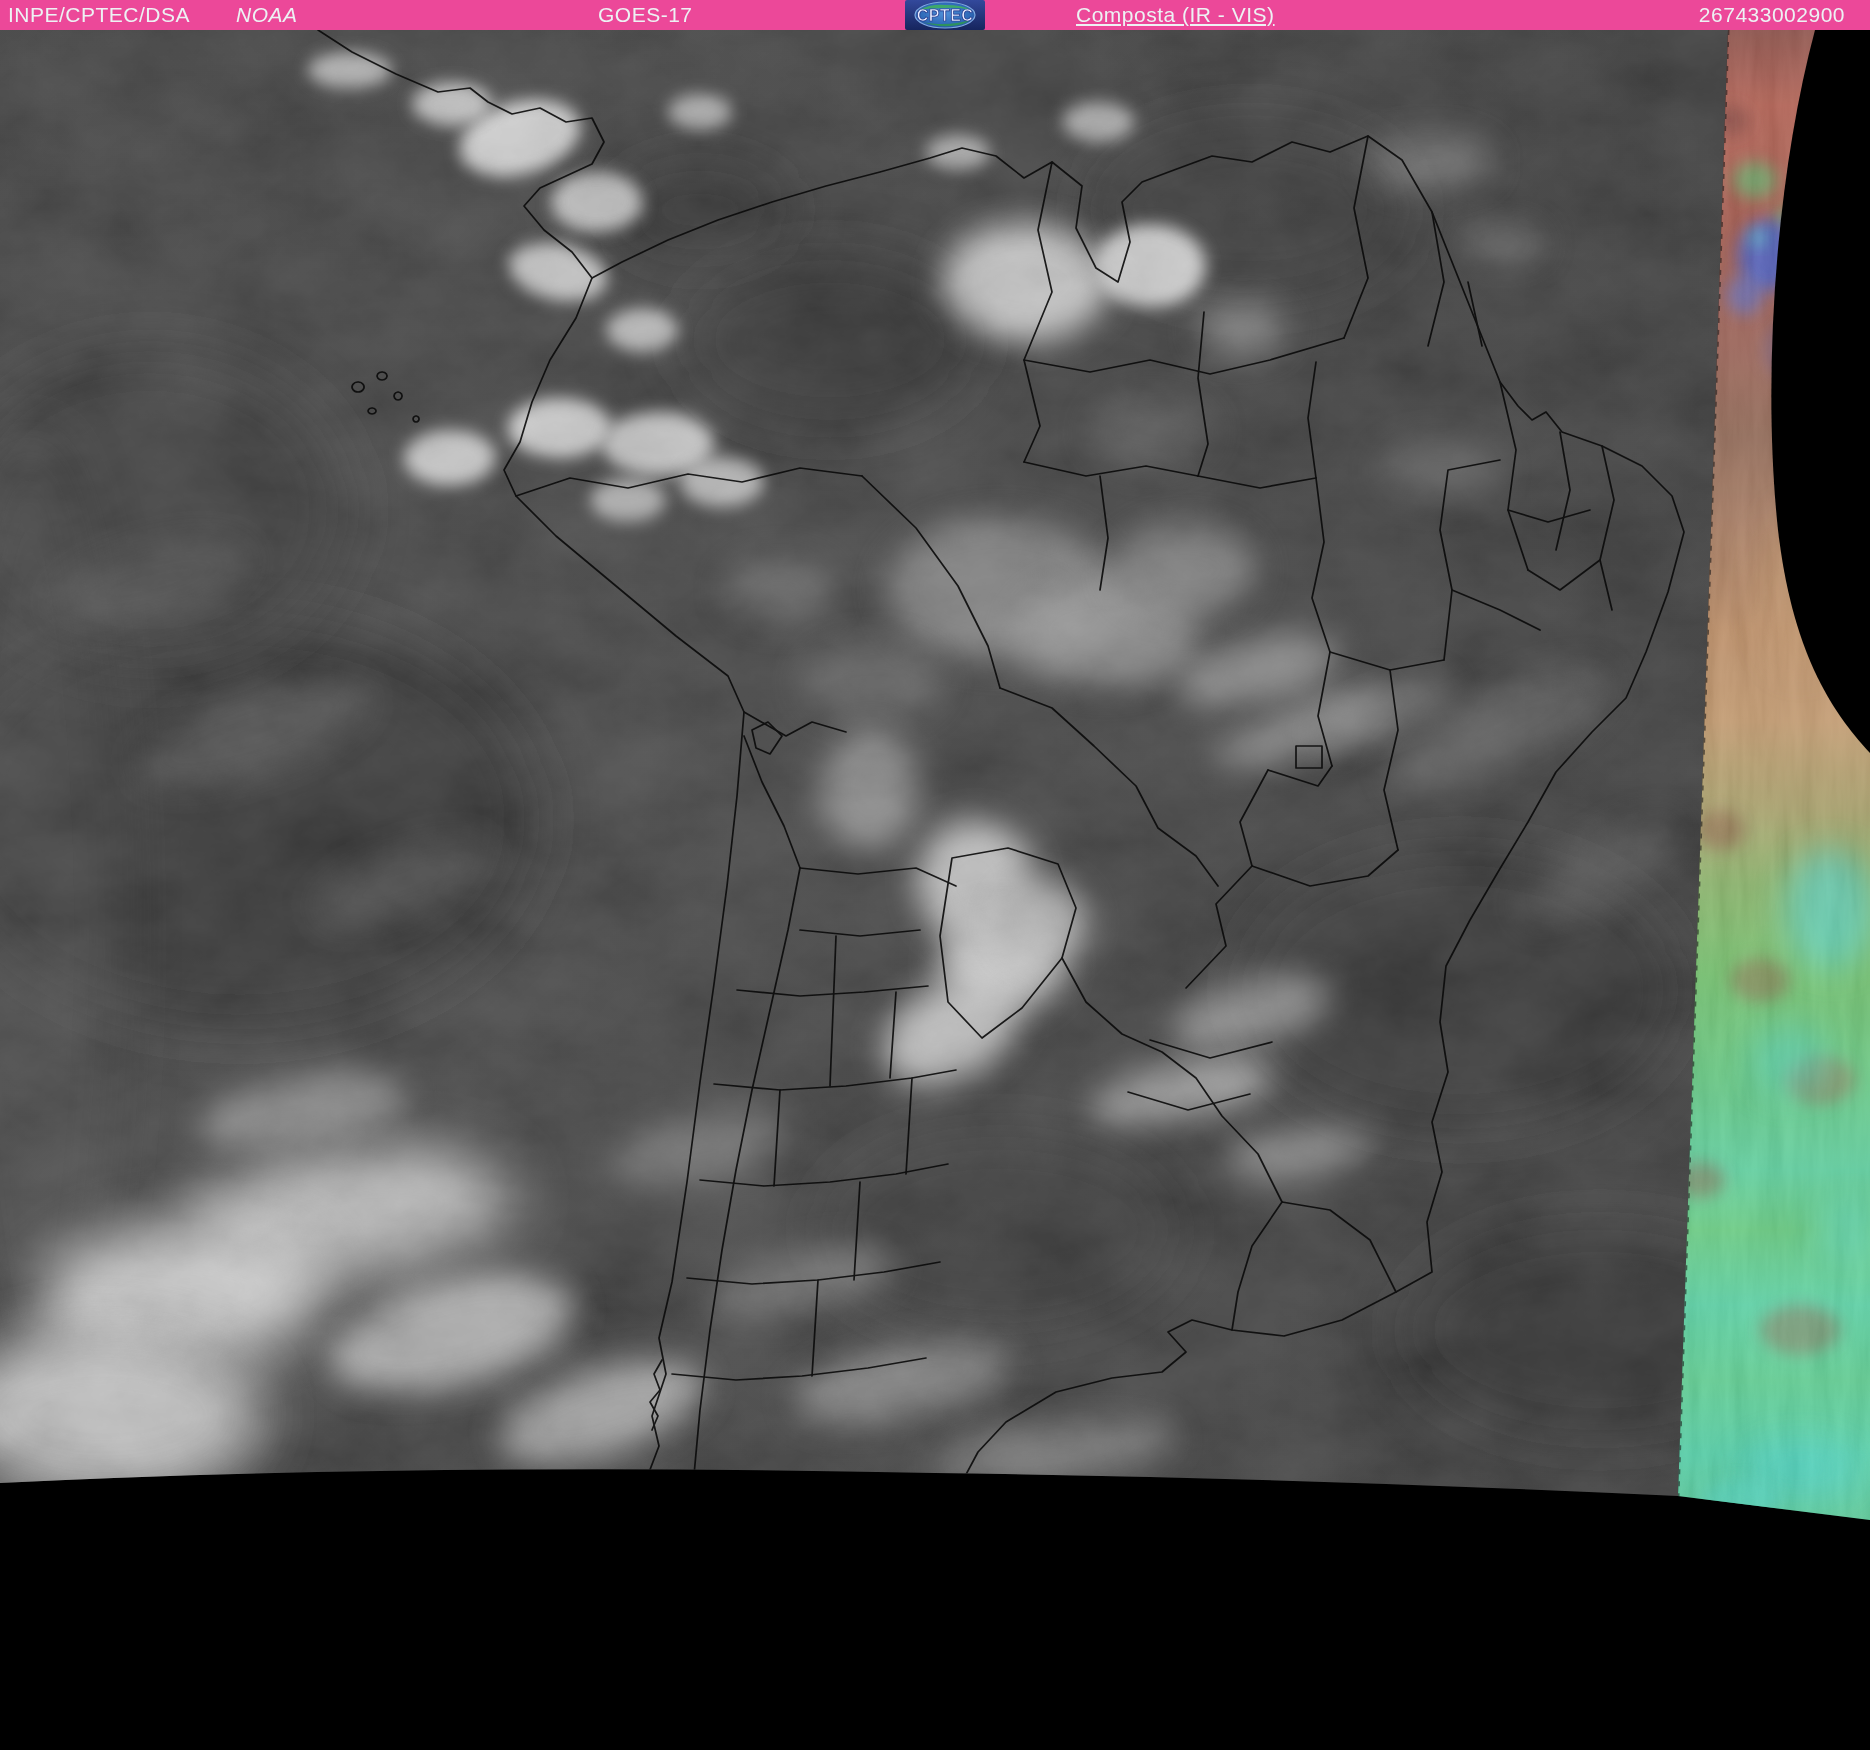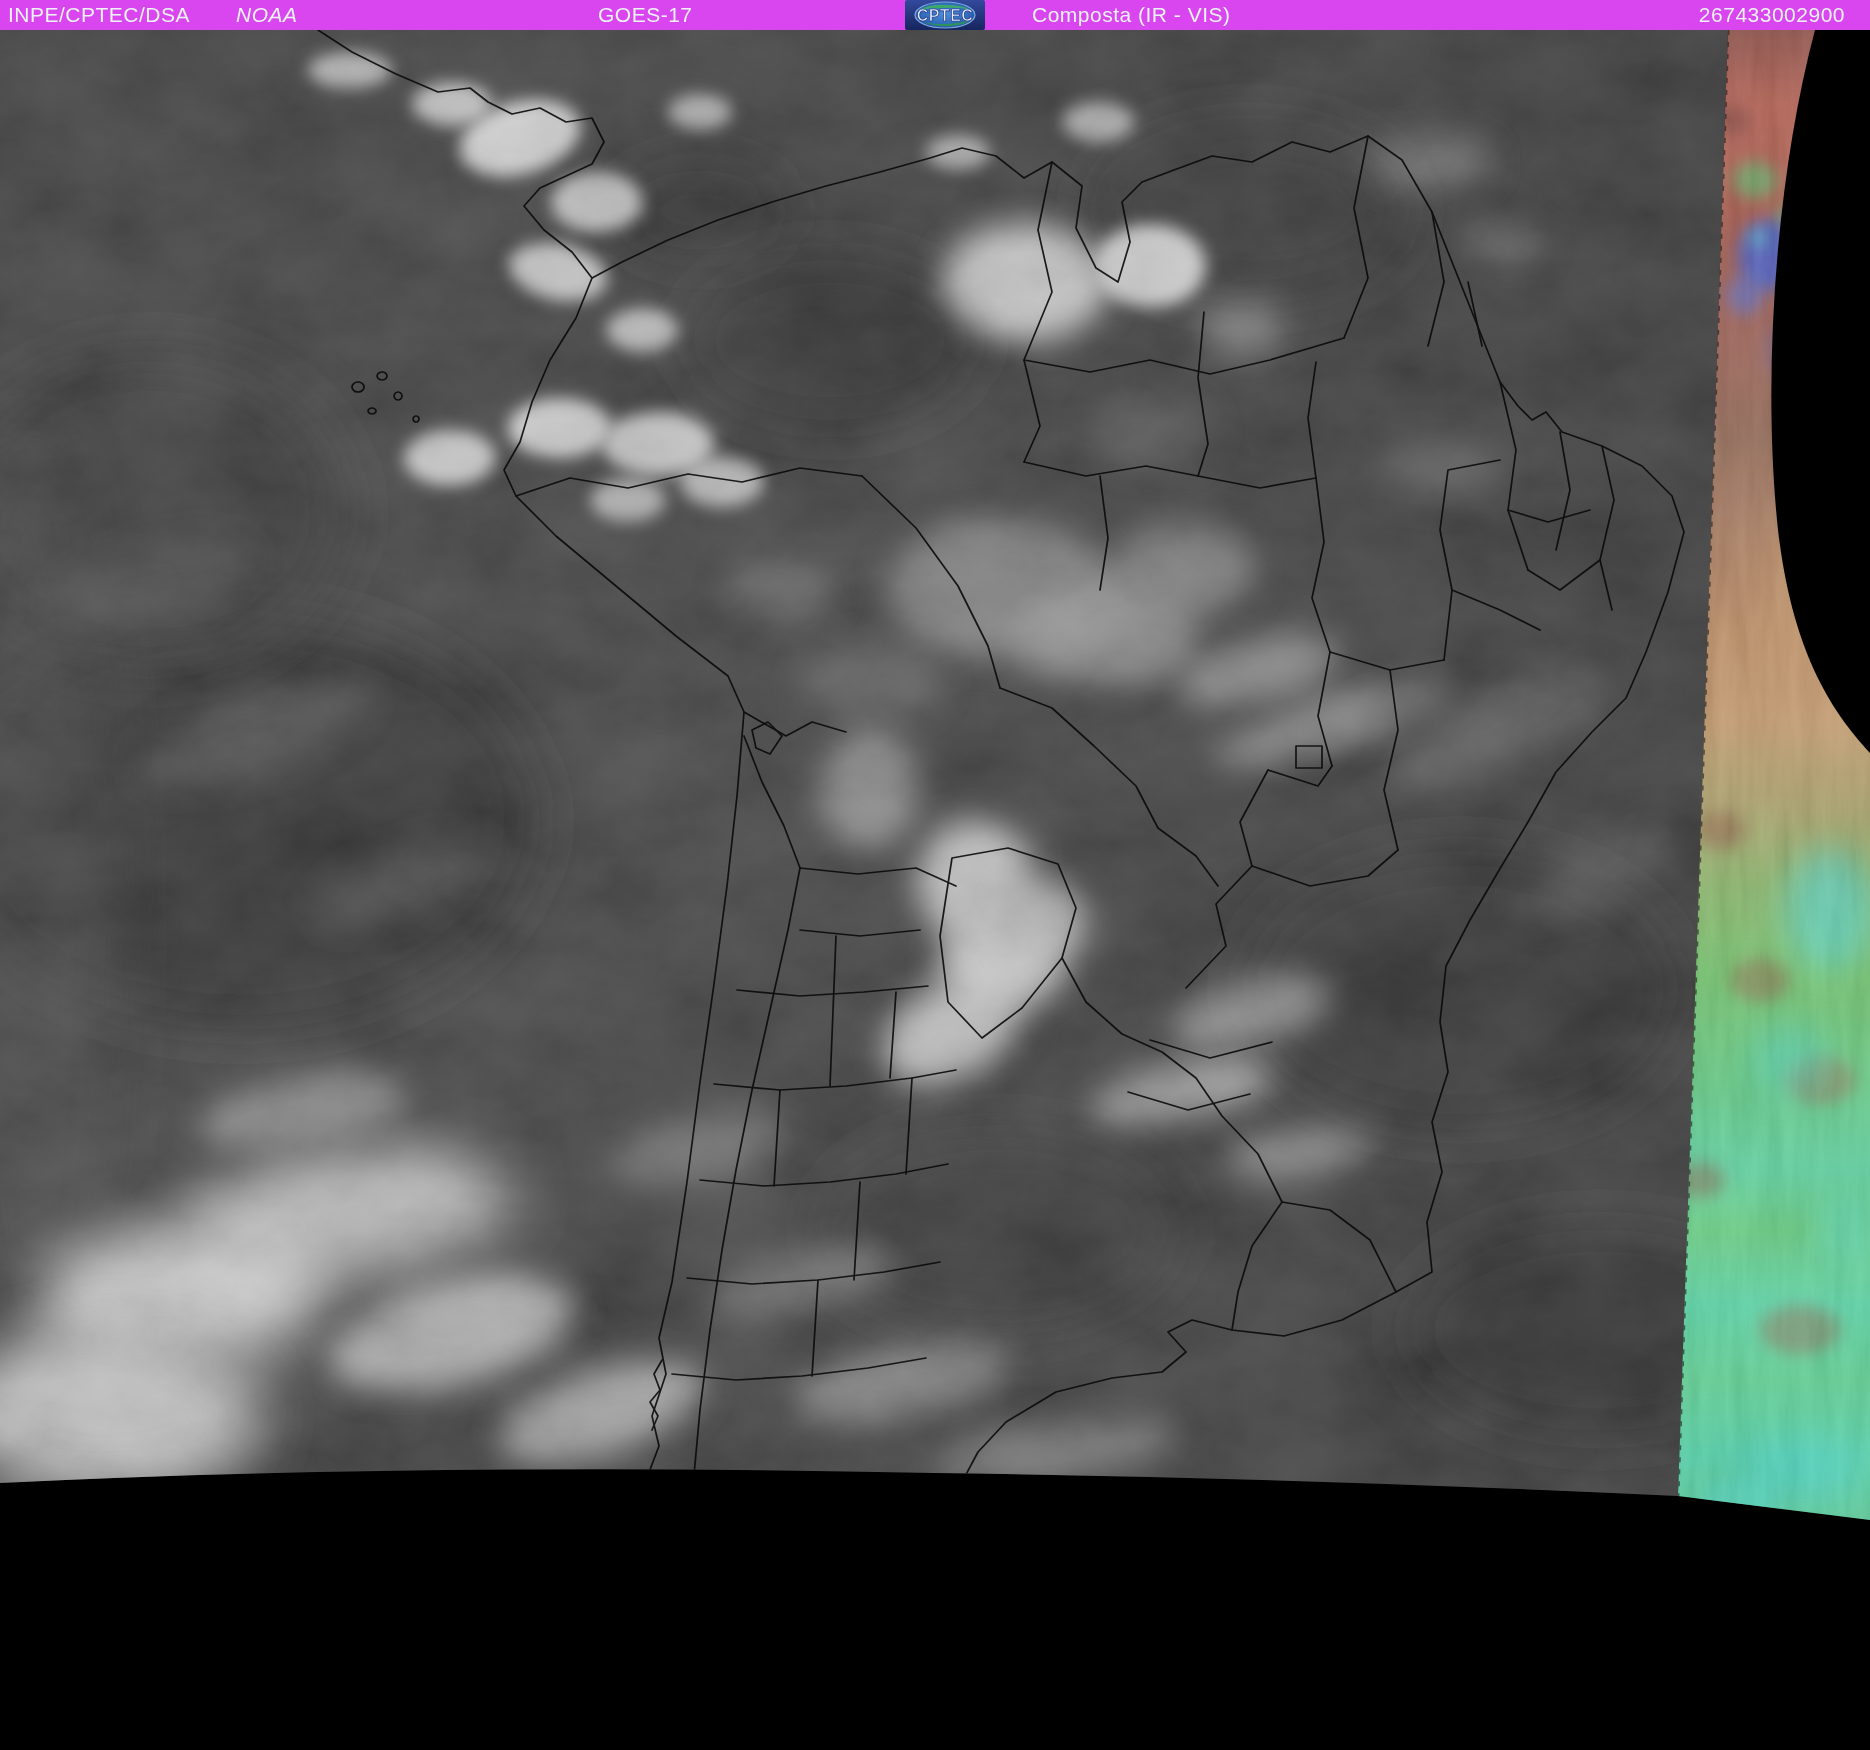--- a/index.html
+++ b/index.html
@@ -1,24 +1,24 @@
 <!DOCTYPE html>
 <html><head>
 <meta charset="utf-8">
 <style>
   html,body{margin:0;padding:0;background:#000;}
   body{width:1870px;height:1750px;position:relative;overflow:hidden;
        font-family:"Liberation Sans",sans-serif;}
-  .titlebar{position:absolute;top:0;left:0;width:1870px;height:30px;background:#d946ef;}
+  .titlebar{position:absolute;top:0;left:0;width:1870px;height:30px;background:#ec4899;}
   .titlebar span{position:absolute;top:3px;font-size:21px;line-height:24px;color:#edf2f4;
        letter-spacing:0.5px;white-space:pre;}
   .t-agency{left:8px;}
   .t-noaa{left:236px;font-style:italic;}
   .t-sat{left:598px;}
-  .t-product{left:1032px;}
+  .t-product{left:1076px;text-decoration:underline;}
   .t-time{right:25px;}
   .logo{position:absolute;left:905px;top:0;width:80px;height:30px;}
   .scene{position:absolute;top:30px;left:0;width:1870px;height:1720px;display:block;}
 </style>
 </head>
 <body>
 
 <div class="titlebar">
   <span class="t-agency">INPE/CPTEC/DSA</span>
   <span class="t-noaa">NOAA</span>

